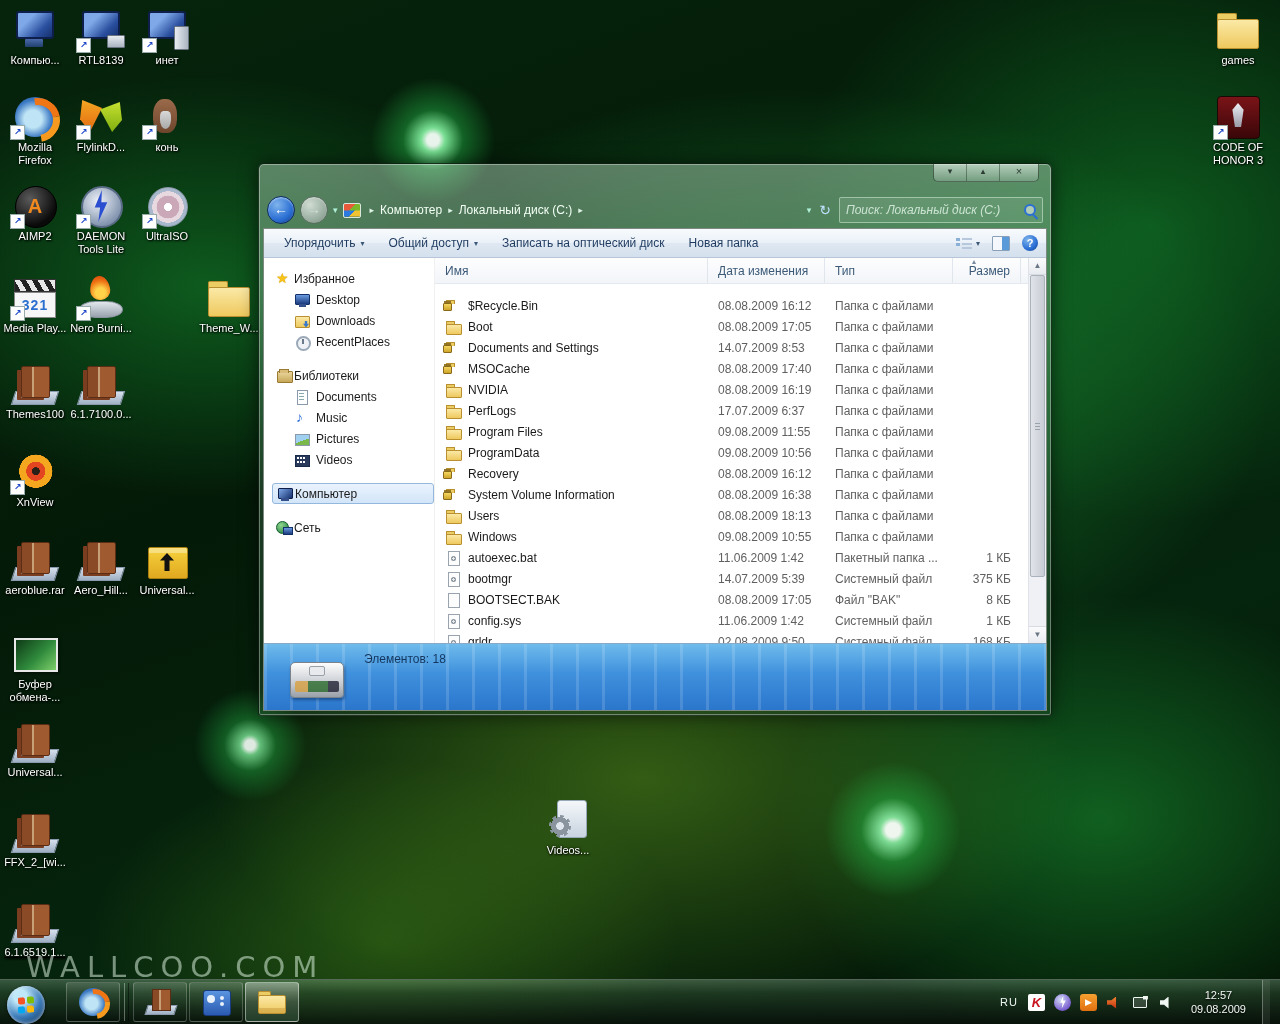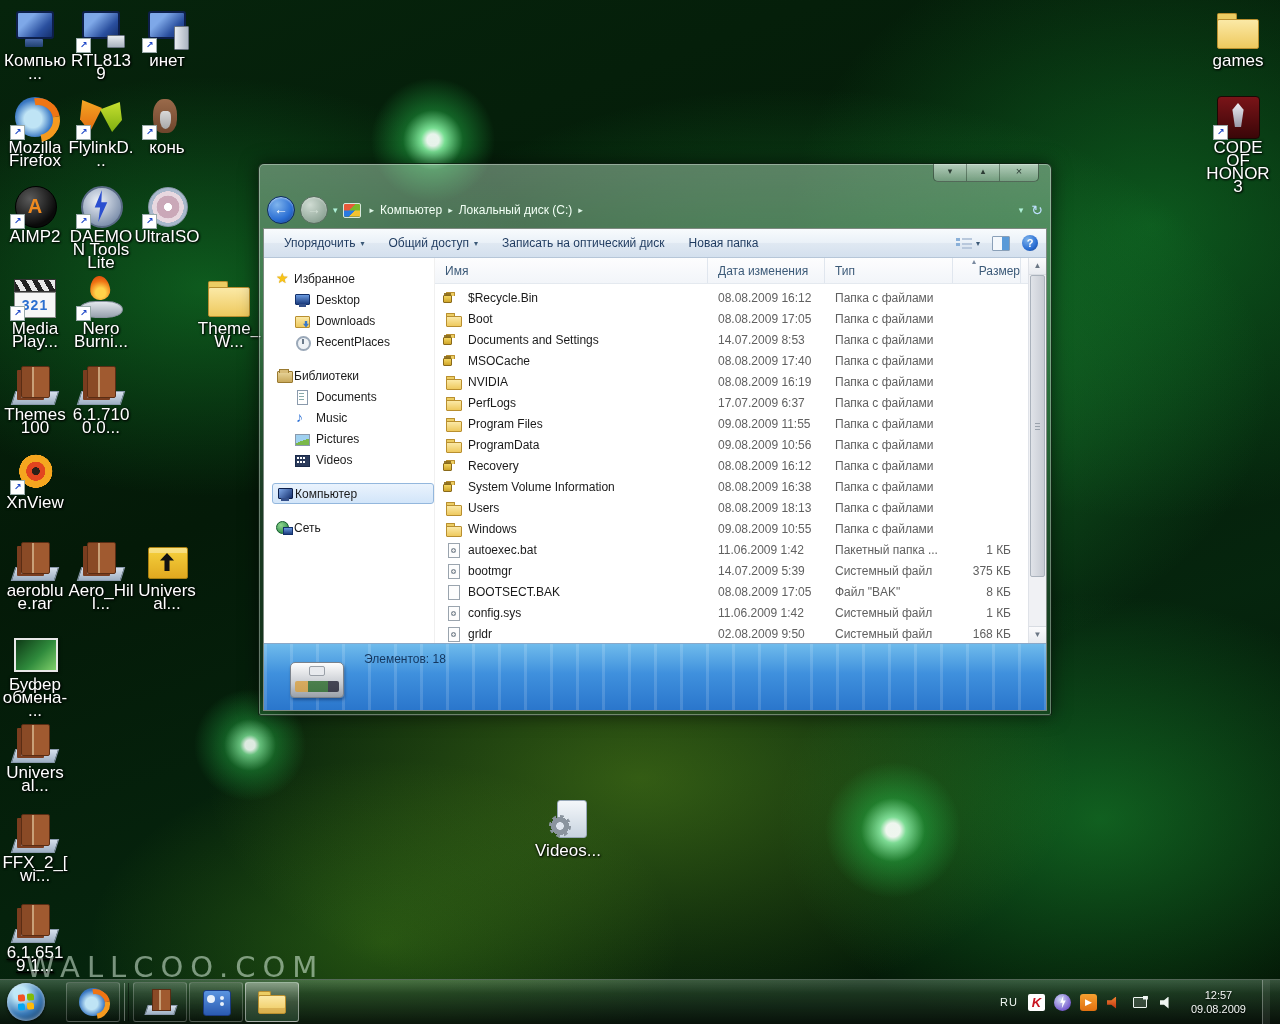--- a/index.html
+++ b/index.html
@@ -12,21 +12,21 @@
       radial-gradient(ellipse 680px 430px at 62% 38%, rgba(40,205,75,.5), rgba(0,0,0,0) 70%),
       radial-gradient(ellipse 480px 300px at 16% 28%, rgba(25,165,55,.45), rgba(0,0,0,0) 70%),
       radial-gradient(ellipse 620px 340px at 50% 76%, rgba(150,210,35,.32), rgba(0,0,0,0) 70%),
       radial-gradient(ellipse 520px 420px at 90% 22%, rgba(25,175,60,.42), rgba(0,0,0,0) 70%),
       radial-gradient(ellipse 460px 320px at 86% 80%, rgba(35,195,65,.4), rgba(0,0,0,0) 70%),
       radial-gradient(ellipse 420px 260px at 30% 92%, rgba(110,190,30,.3), rgba(0,0,0,0) 70%),
       linear-gradient(160deg,#06240c,#041a08 40%,#07301380 70%,#031204);}
   
   #desktop-icons{position:absolute;inset:0;}
   .di{position:absolute;width:66px;text-align:center;cursor:default;}
-  .di-label{margin-top:2px;font-size:17px;line-height:13px;color:#fff;text-shadow:1px 1px 2px #000,0 0 3px #000;word-wrap:break-word;}
+  .di-label{margin-top:2px;font-size:11px;line-height:13px;color:#fff;text-shadow:1px 1px 2px #000,0 0 3px #000;word-wrap:break-word;}
   .di-art{position:relative;width:48px;height:44px;margin:0 auto;}
   .sc{display:none;position:absolute;left:-1px;bottom:-1px;width:13px;height:13px;background:#fff;border:1px solid #9aa;
       font-size:9px;font-weight:bold;color:#1f48c8;line-height:12px;text-align:center;z-index:3;font-family:"DejaVu Sans",sans-serif;}
   .di.shortcut .sc{display:block;}
   
   .k-computer::before,.k-netcard::before,.k-netinet::before{content:"";position:absolute;left:5px;top:3px;width:34px;height:24px;border-radius:3px;
       background:linear-gradient(135deg,#7ea8e8 0 30%,#2a4f9e 70%,#15306e);border:2px solid #0d1f4a;}
   .k-computer::after,.k-netcard~.x,.k-netinet~.x{content:"";}
   .k-computer::after{content:"";position:absolute;left:14px;top:31px;width:18px;height:8px;background:linear-gradient(#4a6aa8,#20406e);border-radius:1px;}
   .k-netcard::after{content:"";position:absolute;right:0px;bottom:4px;width:16px;height:11px;background:linear-gradient(#e8ecf0,#aab4c0);border:1px solid #6a7480;border-radius:1px;}
@@ -130,23 +130,23 @@
   .si-computer::after{content:"";position:absolute;left:4px;top:12px;width:8px;height:3px;background:#35508a;}
   .si-network::before{content:"";position:absolute;left:0px;top:1px;width:11px;height:11px;border-radius:50%;background:radial-gradient(circle at 35% 30%,#8fd88f,#1a7a3a);border:1px solid #0e5a28;}
   .si-network::after{content:"";position:absolute;left:7px;top:7px;width:8px;height:6px;background:linear-gradient(#6a9ae0,#1c3c7e);border:1px solid #12306a;}
   
   #list-wrap{flex:1;position:relative;overflow:hidden;border-left:1px solid #f0f0f0;}
   #list-header{display:flex;height:25px;align-items:center;border-bottom:1px solid #e4e9ef;background:linear-gradient(#fdfdfe,#f2f5f9);padding-right:17px;position:relative;}
   .hcell{font-size:12px;color:#3c5a78;border-right:1px solid #e0e6ee;height:100%;display:flex;align-items:center;padding-left:10px;box-sizing:border-box;position:relative;}
   .h-name{flex:0 0 273px;}
   .h-date{flex:0 0 117px;}
   .h-type{flex:0 0 128px;}
-  .h-size{flex:0 0 68px;justify-content:flex-end;}
+  .h-size{flex:0 0 68px;justify-content:flex-end;padding-right:10px;}
   #sort-arrow{position:absolute;right:70px;top:-1px;font-size:8px;color:#7a8aa0;}
-  #rows{position:absolute;left:0;right:17px;top:25px;bottom:0;overflow:hidden;padding-top:4px;}
+  #rows{position:absolute;left:0;right:17px;top:25px;bottom:0;overflow:hidden;padding-top:12px;}
   .row{display:flex;height:21px;align-items:center;font-size:12px;}
   .cell{overflow:hidden;white-space:nowrap;box-sizing:border-box;}
   .c-name{flex:0 0 273px;display:flex;align-items:center;gap:6px;padding-left:10px;color:#1a1a1a;}
   .c-date{flex:0 0 117px;color:#606060;padding-left:10px;}
   .c-type{flex:0 0 128px;color:#606060;padding-left:10px;}
   .c-size{flex:0 0 68px;color:#606060;text-align:right;padding-right:10px;}
   .fi{width:17px;height:16px;position:relative;flex:0 0 auto;}
   .fi-folder::before{content:"";position:absolute;left:1px;top:2px;width:7px;height:3px;background:#eccd63;border:1px solid #b98f2f;border-bottom:none;border-radius:1px 1px 0 0;}
   .fi-folder::after{content:"";position:absolute;left:1px;top:5px;width:14px;height:9px;background:linear-gradient(#fbe9a6,#eec95e);border:1px solid #b98f2f;border-radius:1px;}
   .fi-sys::before{content:"";position:absolute;left:3px;top:1px;width:10px;height:13px;background:#fdfdfd;border:1px solid #9aa4ae;}
@@ -161,21 +161,21 @@
   
   #details-pane{position:absolute;left:0;right:0;bottom:0;height:66px;border-top:1px solid #8aa8c8;
       background:repeating-linear-gradient(90deg,rgba(255,255,255,.14) 0 3px,rgba(255,255,255,0) 3px 26px),linear-gradient(#6fbbec,#3f90dd 45%,#2a76cc);}
   #drive-icon{position:absolute;left:26px;top:18px;width:52px;height:34px;border-radius:5px 5px 4px 4px;background:linear-gradient(#fdfdfd,#c8ccd2 60%,#9aa0a8);border:1px solid #7a828c;box-shadow:1px 2px 3px rgba(0,20,60,.4);}
   #drive-icon::before{content:"";position:absolute;left:4px;top:18px;right:4px;height:11px;border-radius:2px;background:linear-gradient(90deg,#d8a040 0 30%,#2a6a2a 30% 75%,#223 75%);opacity:.8;}
   #drive-icon::after{content:"";position:absolute;left:18px;top:3px;width:14px;height:8px;border-radius:2px;background:#e8eaee;border:1px solid #9aa0a8;}
   #status-text{position:absolute;left:100px;top:8px;font-size:12px;color:#14365e;}
   
   #taskbar{position:absolute;left:0;right:0;bottom:0;height:44px;
       background:linear-gradient(180deg,rgba(170,210,180,.30),rgba(45,75,50,.55) 30%,rgba(8,16,10,.82));
-      border-top:1px solid rgba(220,255,230,.35);display:flex;align-items:center;gap:12px;}
+      border-top:1px solid rgba(220,255,230,.35);display:flex;align-items:flex-end;gap:12px;}
   #start-orb{width:38px;height:38px;border-radius:50%;margin:0 8px 0 7px;position:relative;flex:0 0 auto;
       background:radial-gradient(circle at 35% 28%,#bfe8f8 0 18%,#3a7ab8 55%,#0a2a4a 95%);box-shadow:inset 0 0 4px rgba(255,255,255,.7),0 1px 3px rgba(0,0,0,.7);}
   #orb-flag{position:absolute;left:11px;top:11px;width:16px;height:16px;transform:skewY(-6deg);display:grid;grid-template-columns:7px 7px;grid-template-rows:7px 7px;gap:2px;}
   #orb-flag span{border-radius:1px 40% 1px 40%;}
   #orb-flag span:nth-child(1){background:#f35325;}#orb-flag span:nth-child(2){background:#81bc06;}
   #orb-flag span:nth-child(3){background:#05a6f0;}#orb-flag span:nth-child(4){background:#ffba08;}
   #pinned{display:flex;align-items:center;height:100%;}
   .tb-btn{width:54px;height:40px;margin:0 1px;border-radius:3px;display:flex;align-items:center;justify-content:center;
       border:1px solid rgba(255,255,255,.22);background:linear-gradient(rgba(255,255,255,.12),rgba(255,255,255,.03) 50%,rgba(0,0,0,.15));box-sizing:border-box;}
   .tb-btn.active{background:linear-gradient(rgba(255,255,255,.38),rgba(255,255,255,.14) 50%,rgba(120,200,150,.20));border-color:rgba(255,255,255,.45);}
@@ -354,20 +354,24 @@
       <div id="breadcrumb">
           <span class="bc-sep">▸</span>
           <span class="bc-item">Компьютер</span>
           <span class="bc-sep">▸</span>
           <span class="bc-item">Локальный диск (C:)</span>
           <span class="bc-sep">▸</span>
         </div>
       <div id="addr-right">
         <span class="mini-dd">▾</span>
         <span id="refresh-btn">↻</span>
+        <div id="search-box">
+          <span class="ph">Поиск: Локальный диск (C:)</span>
+          <span id="search-mag"></span>
+        </div>
       </div>
     </div>
     <div id="win-body">
       <div id="toolbar">
         <span id="toolbar-items" style="display:flex;align-items:center;">
             <span class="tb-item">
     <span class="lbl">Упорядочить</span>
     <span class="dd">▾</span>
   </span>
             <span class="tb-item">

